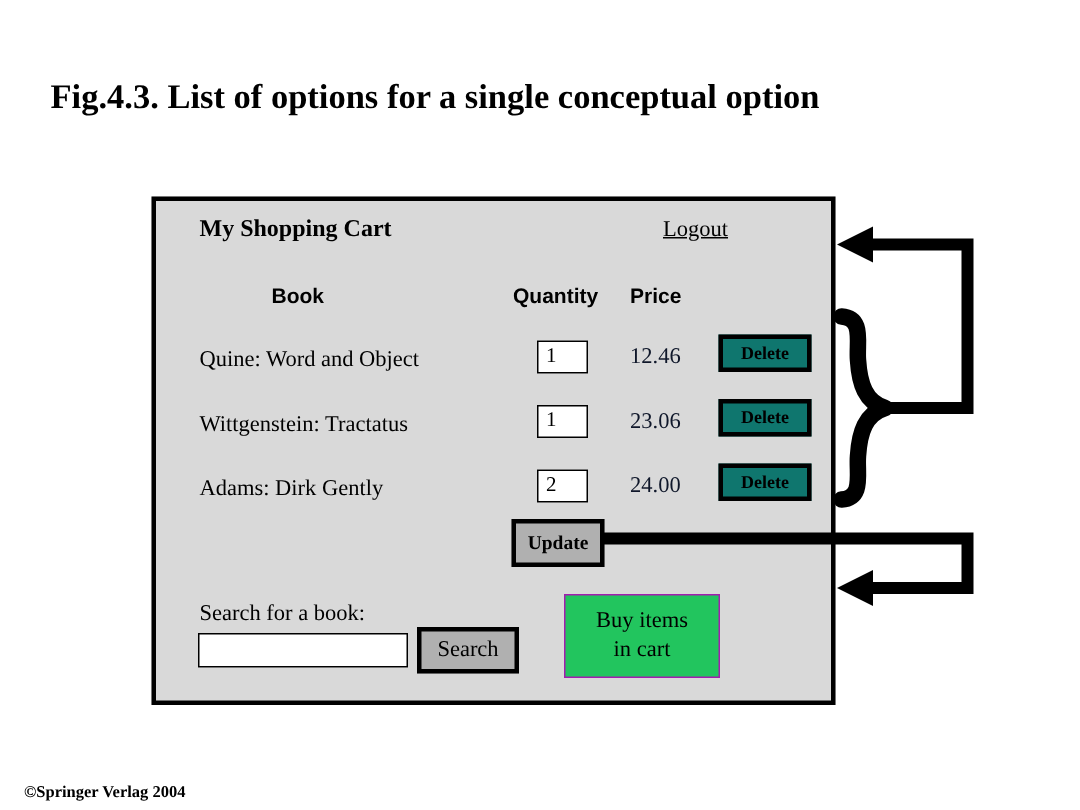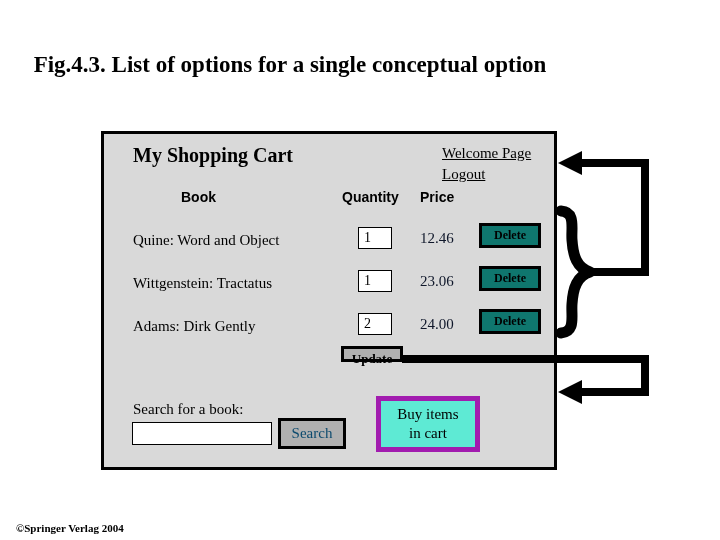--- a/index.html
+++ b/index.html
@@ -46,21 +46,21 @@
     border: 3px solid #000000;
     box-sizing: border-box;
   }
 
   #cart-title {
     position: absolute;
     left: 29px;
     top: 10px;
     font-family: "Liberation Serif", serif;
     font-weight: bold;
-    font-size: 20px;
+    font-size: 16px;
     color: #000000;
     white-space: nowrap;
   }
 
   #nav-links {
     position: absolute;
     left: 338px;
     top: 9px;
     font-family: "Liberation Serif", serif;
     font-size: 15px;
@@ -153,21 +153,21 @@
     cursor: pointer;
     padding: 0;
   }
 
   
   #update-btn {
     position: absolute;
     left: 237px;
     top: 212px;
     width: 62px;
-    height: 16px;
+    height: 32px;
     background: #b0b0b0;
     border: 3px solid #000000;
     box-sizing: border-box;
     font-family: "Liberation Serif", serif;
     font-weight: bold;
     font-size: 13px;
     color: #000000;
     text-align: center;
     line-height: 20px;
     cursor: pointer;
@@ -202,34 +202,34 @@
     position: absolute;
     left: 174px;
     top: 284px;
     width: 68px;
     height: 31px;
     background: #b0b0b0;
     border: 3px solid #000000;
     box-sizing: border-box;
     font-family: "Liberation Serif", serif;
     font-size: 15px;
-    color: #0c4a6e;
+    color: #000000;
     text-align: center;
     line-height: 25px;
     cursor: pointer;
     padding: 0;
   }
   #buy-btn {
     position: absolute;
     left: 272px;
     top: 262px;
     width: 104px;
     height: 56px;
-    background: #5eead4;
-    border: 5px solid #a21caf;
+    background: #22c55e;
+    border: 1px solid #a21caf;
     box-sizing: border-box;
     font-family: "Liberation Serif", serif;
     font-size: 15px;
     color: #000000;
     text-align: center;
     cursor: pointer;
     padding: 0;
     display: flex;
     flex-direction: column;
     align-items: center;
@@ -264,21 +264,20 @@
 
 <div id="stage">
 
   <div id="fig-title">Fig.4.3. List of options for a single conceptual option</div>
 
   <div id="app-panel">
 
     <div id="cart-title">My Shopping Cart</div>
 
     <div id="nav-links">
-      <span class="navlink">Welcome Page</span>
       <span class="navlink">Logout</span>
     </div>
 
     <div class="col-head" id="head-book">Book</div>
     <div class="col-head" id="head-quantity">Quantity</div>
     <div class="col-head" id="head-price">Price</div>
 
     <div class="cart-row" id="row-0">
       <div class="row-title">Quine: Word and Object</div>
       <input class="qty-input" type="text" value="1" style="">

